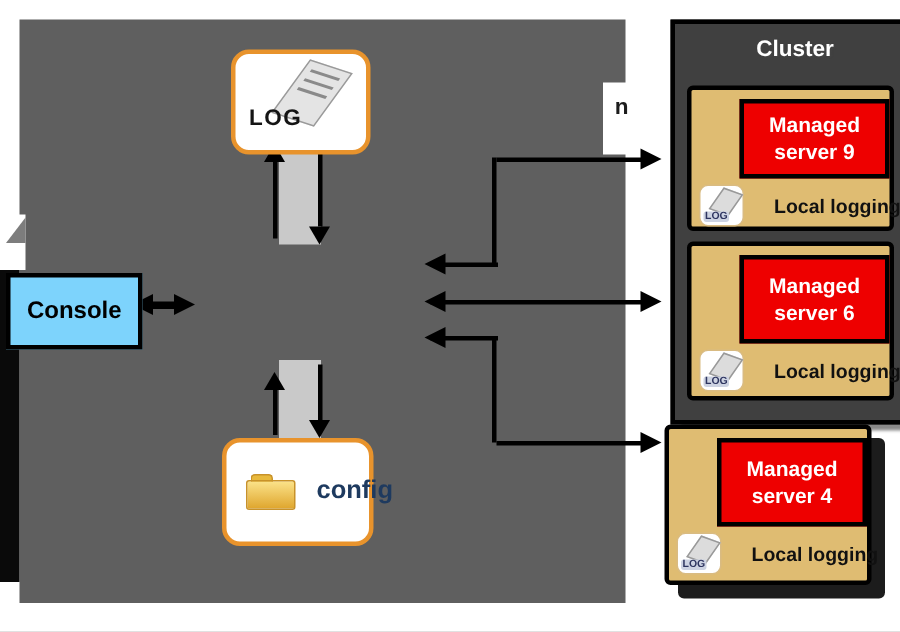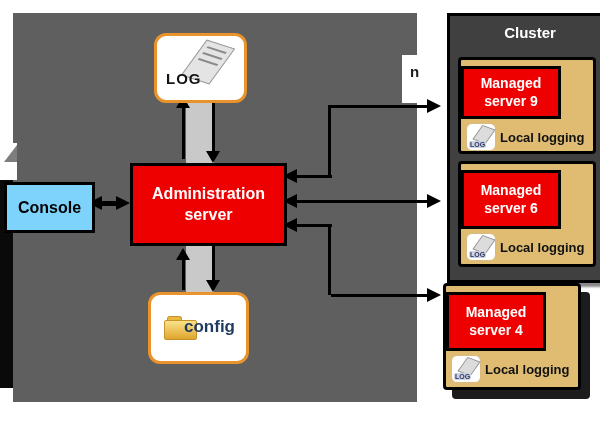--- a/index.html
+++ b/index.html
@@ -31,49 +31,49 @@
   #log-box{left:154px;top:33px;width:87px;height:64px;}
   #log-doc{position:absolute;left:36px;top:5px;width:28px;height:40px;background:#e4e4e4;
            border:1px solid #9a9a9a;transform:rotate(18deg) skewX(-18deg);}
   .doc-line{height:2px;background:#8a8a8a;margin:5px 4px 0 4px;}
   #log-label{position:absolute;left:9px;bottom:13px;font-size:15px;font-weight:bold;color:#141414;letter-spacing:1px;}
   #config-box{left:148px;top:292px;width:95px;height:66px;}
   #folder-tab{position:absolute;left:16px;top:21px;width:13px;height:6px;background:#e8b93c;
               border:1px solid #c8922a;border-bottom:none;border-radius:3px 3px 0 0;}
   #folder-body{position:absolute;left:13px;top:25px;width:31px;height:18px;
                background:linear-gradient(#fbe289,#dfa62e);border:1px solid #c8922a;border-radius:2px;}
-  #config-label{position:absolute;left:33px;top:22px;font-size:17px;font-weight:600;color:#1e3a5f;}
+  #config-label{position:absolute;left:60px;top:22px;font-size:17px;font-weight:600;color:#1e3a5f;}
 
   
   .band{background:#c9c9c9;}
   #band-top{left:186px;top:96px;width:28px;height:67px;}
   #band-bottom{left:186px;top:240px;width:28px;height:52px;}
 
   
   .line{background:#000;}
   .head{width:0;height:0;}
   .head-left{border-top:7px solid transparent;border-bottom:7px solid transparent;border-right:14px solid #000;}
   .head-right{border-top:7px solid transparent;border-bottom:7px solid transparent;border-left:14px solid #000;}
   .head-up{border-left:7px solid transparent;border-right:7px solid transparent;border-bottom:12px solid #000;}
   .head-down{border-left:7px solid transparent;border-right:7px solid transparent;border-top:12px solid #000;}
 
   
   #cluster-box{left:427px;top:13px;width:160px;height:264px;background:#404040;border:3px solid #000;
                box-shadow:7px 4px 2px rgba(40,40,40,.55);margin-left:20px;}
   #cluster-title{position:absolute;left:0;top:8px;width:100%;text-align:center;
                  color:#fff;font-weight:bold;font-size:15px;text-shadow:1px 1px 1px #444;}
   .server-card{background:#dfbc72;border:3px solid #000;border-radius:4px;
-               display:flex;flex-direction:column;align-items:flex-start;}
+               display:flex;flex-direction:column;align-items:flex-end;}
   #card-1{position:absolute;left:8px;top:41px;width:132px;height:91px;}
   #card-2{position:absolute;left:8px;top:145px;width:132px;height:100px;}
   #card-3{left:443px;top:283px;width:132px;height:101px;box-shadow:9px 9px 0 #1c1c1c;}
   .red-box{margin-top:6px;width:94px;height:53px;background:#ee0000;border:3px solid #000;
            display:flex;flex-direction:column;align-items:center;justify-content:center;
            color:#fff;font-weight:bold;font-size:14px;line-height:1.25;text-align:center;}
-  .log-row{align-self:flex-start;display:flex;align-items:center;gap:4px;margin:4px 0 0 5px;}
+  .log-row{align-self:flex-start;display:flex;align-items:center;gap:20px;margin:4px 0 0 5px;}
   .mini-log{position:relative;width:28px;height:26px;background:#fff;border:1px solid #d9bb82;border-radius:6px;}
   .mini-doc{position:absolute;right:4px;top:2px;width:12px;height:15px;background:#dcdcdc;
             border:1px solid #999;transform:rotate(20deg) skewX(-15deg);}
   .mini-log-label{position:absolute;left:2px;bottom:2px;font-size:7px;font-weight:bold;color:#2e3560;
                   background:#cdd3e2;border-radius:2px;padding:0 1px;}
   .logging-label{font-size:13px;font-weight:bold;color:#111;white-space:nowrap;}
 </style>
 </head>
 <body>
 
@@ -114,24 +114,20 @@
   <div class="abs line" style="left:287px;top:224px;width:45px;height:3px;"></div>
   <div class="abs line" style="left:328px;top:224px;width:3px;height:71px;"></div>
   <div class="abs line" style="left:331px;top:294px;width:97px;height:3px;"></div>
   <div class="abs head head-left" style="left:283px;top:218px;"></div>
   <div class="abs head head-right" style="left:427px;top:288px;"></div>
 
   <div id="console-box" class="abs">
     <span>Console</span>
   </div>
 
-  <div id="admin-box" class="abs">
-    <div>Administration</div>
-    <div>server</div>
-  </div>
 
   <div id="log-box" class="abs store">
     <div id="log-doc">
       <div class="doc-line"></div>
       <div class="doc-line"></div>
       <div class="doc-line"></div>
     </div>
     <div id="log-label">LOG</div>
   </div>
 

